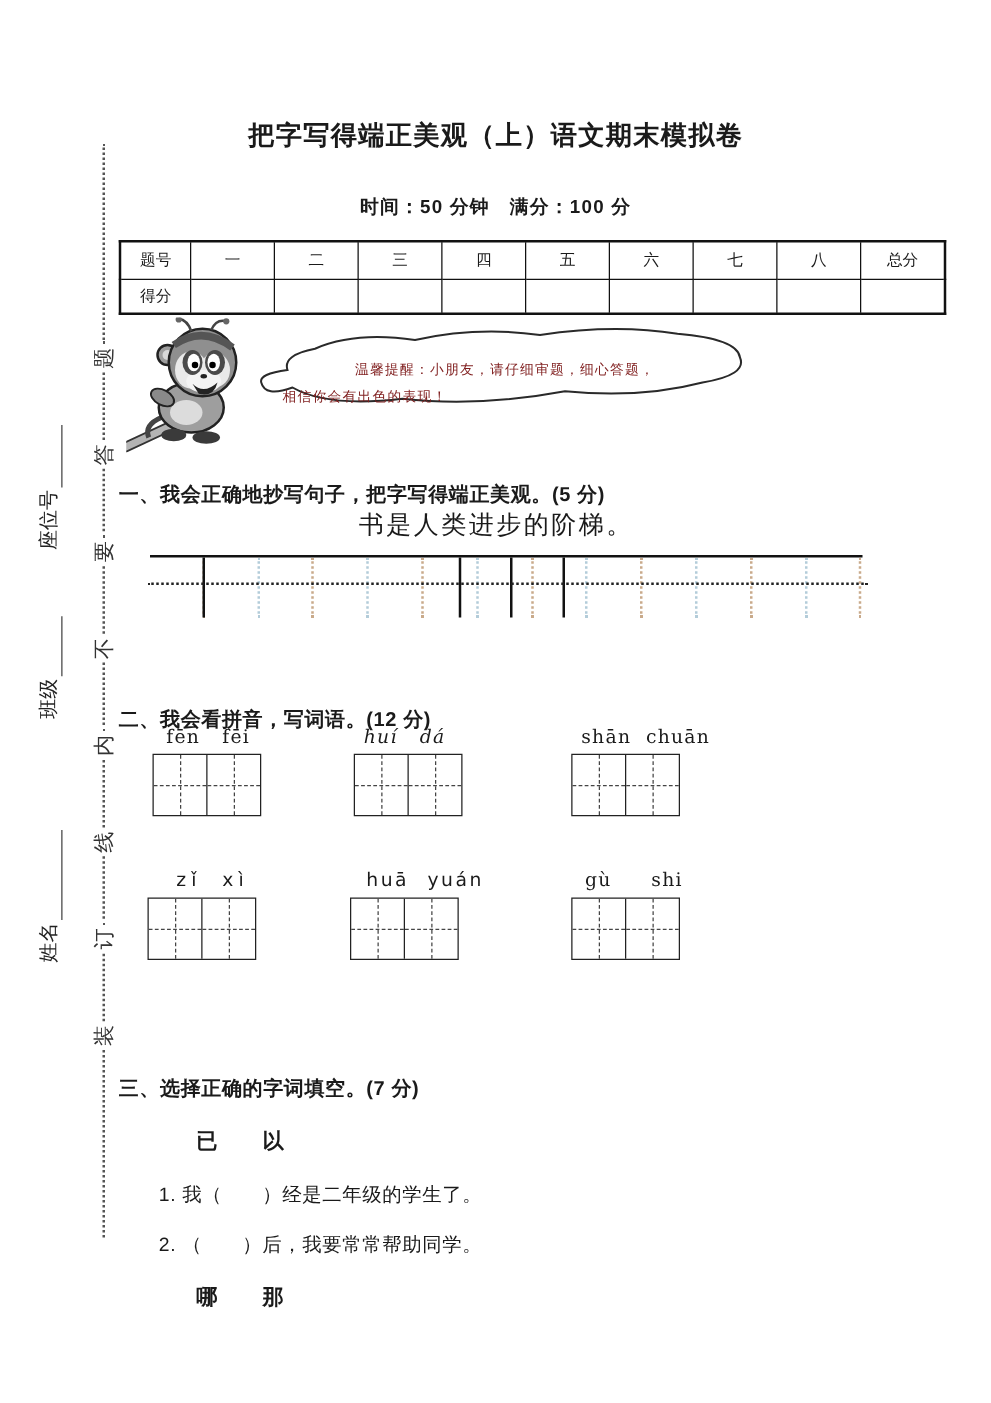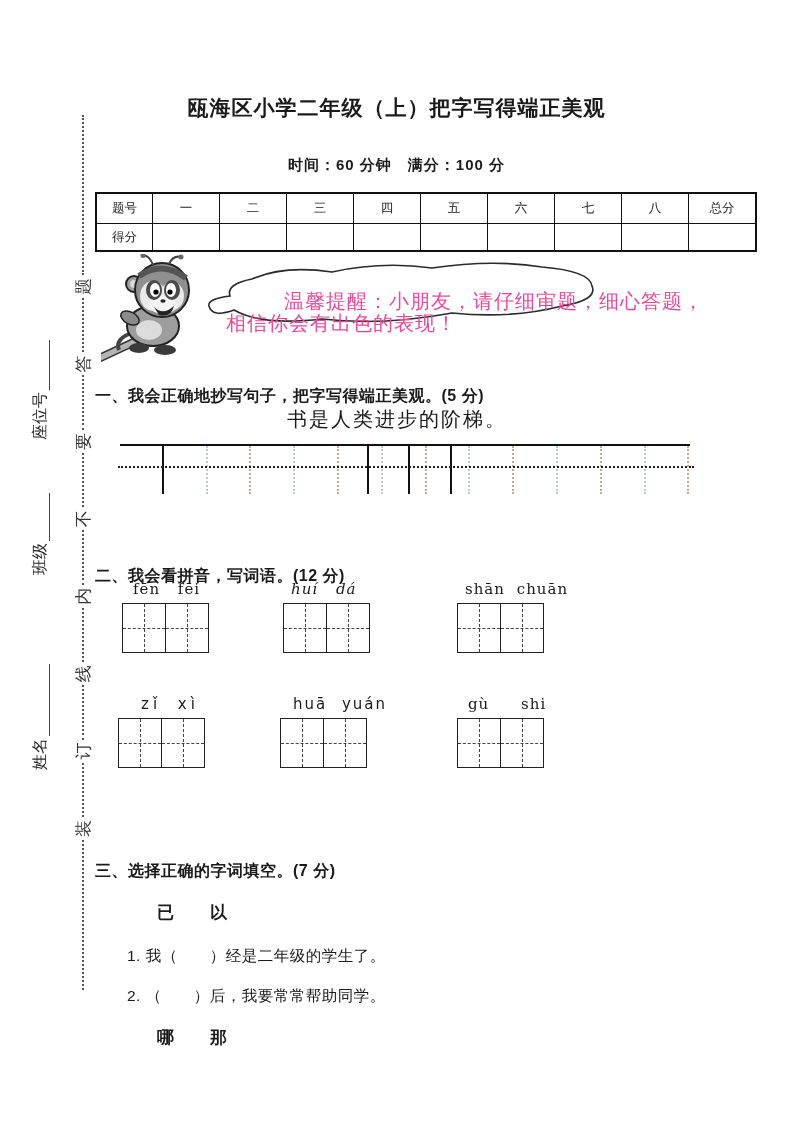--- a/index.html
+++ b/index.html
@@ -19,22 +19,22 @@
   table.score tr:nth-child(1) td{height:29px;}
   table.score tr:nth-child(2) td{height:26px;}
   td.c0{width:55px;} td.cn{width:66px;}
 
   
   .monkey{position:absolute;left:101px;top:254px;}
   .bubble{position:absolute;left:200px;top:256px;width:410px;height:90px;}
   .bubble svg{position:absolute;left:0;top:0;}
   .bubble .l1{position:absolute;left:84px;top:32px;white-space:nowrap;}
   .bubble .l2{position:absolute;left:26px;top:54px;white-space:nowrap;}
-  .bubble span{font-family:"DejaVu Serif","Liberation Serif",serif;font-size:20px;
-               letter-spacing:1px;color:#ec4899;}
+  .bubble span{font-family:"DejaVu Serif","Liberation Serif",serif;font-size:11px;
+               letter-spacing:1px;color:#7f1d1d;}
 
   
   .h-sec{position:absolute;font-size:16px;font-weight:bold;letter-spacing:0.5px;white-space:nowrap;margin-top:20px;}
   .sentence{position:absolute;left:287px;top:406px;font-family:"DejaVu Serif","Liberation Serif",serif;
             font-size:20px;letter-spacing:2px;white-space:nowrap;}
 
   
   .strip{position:absolute;left:120px;top:444px;width:570px;height:48px;border-top:2px solid #111;}
   .strip::after{content:"";position:absolute;left:-2px;right:-4px;top:20px;border-top:2px dotted #222;}
   .strip .cells{display:flex;height:100%;}
@@ -68,22 +68,22 @@
   .rail-field{position:absolute;transform:rotate(-90deg);transform-origin:0 0;
               display:flex;align-items:flex-end;white-space:nowrap;font-size:16px;
               height:20px;line-height:20px;color:#222;}
   .rail-field .blank{display:inline-block;border-bottom:1.5px solid #444;height:16px;margin-left:2px;}
 </style>
 </head>
 <body>
 
 <div class="page">
 
-  <div class="title">瓯海区小学二年级（上）把字写得端正美观</div>
-  <div class="meta">时间：60 分钟　满分：100 分</div>
+  <div class="title">把字写得端正美观（上）语文期末模拟卷</div>
+  <div class="meta">时间：50 分钟　满分：100 分</div>
 
   <table class="score">
     <tbody>
         <tr>
       <td class="c0">题号</td>
       <td class="cn">一</td>
       <td class="cn">二</td>
       <td class="cn">三</td>
       <td class="cn">四</td>
       <td class="cn">五</td>

